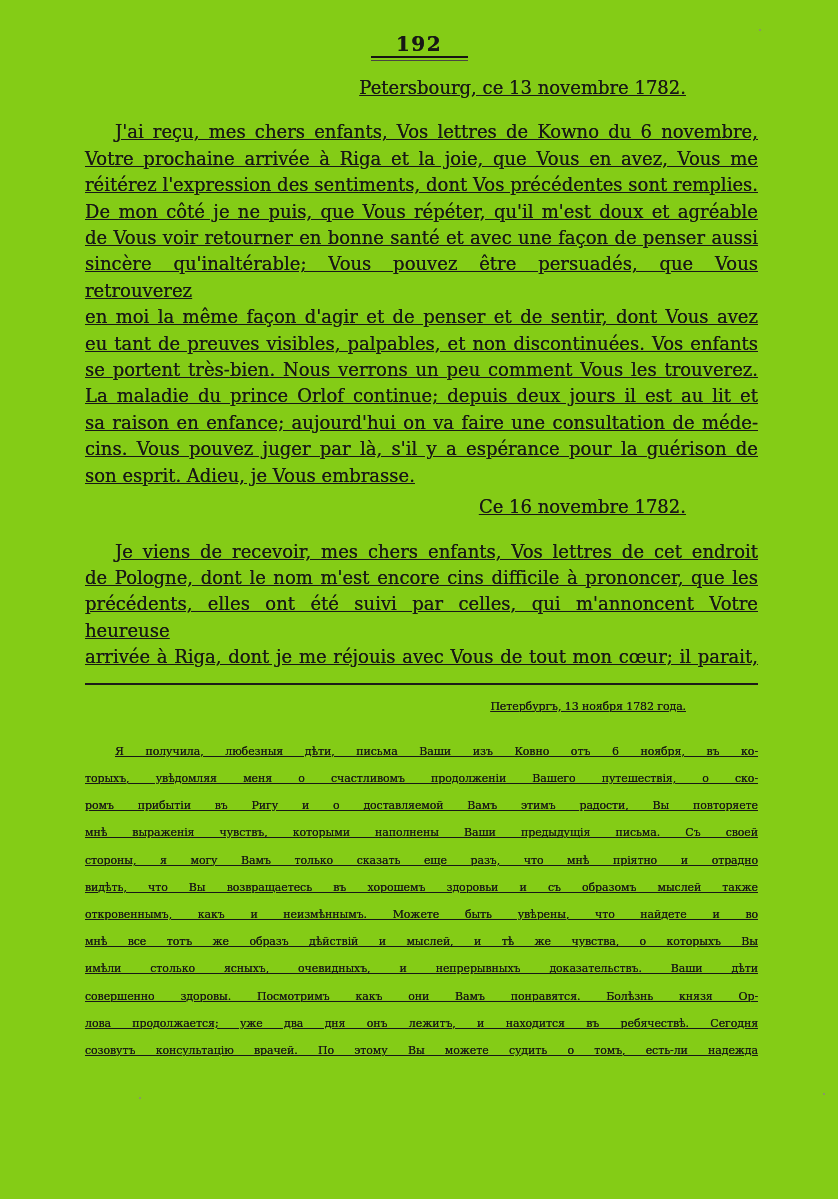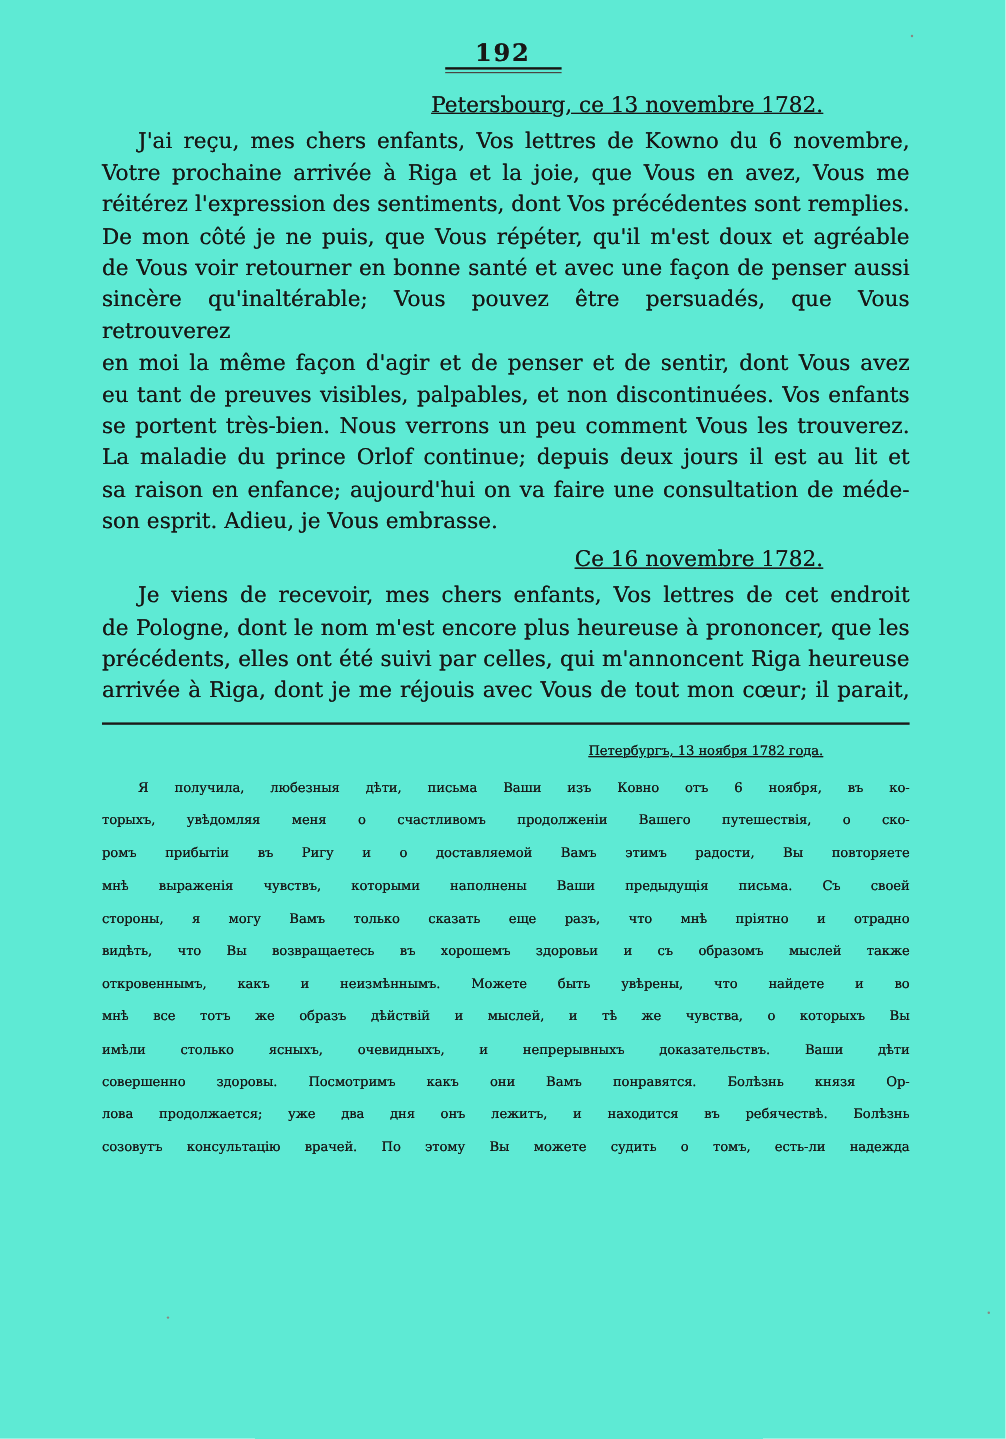--- a/index.html
+++ b/index.html
@@ -4,21 +4,21 @@
 <style>
   html, body {
     margin: 0;
     padding: 0;
     background: #fcfcfb;
   }
   .page {
     position: relative;
     width: 838px;
     height: 1199px;
-    background: #5eead4;
+    background: #84cc16;
     overflow: hidden;
     font-family: "DejaVu Serif", serif;
     color: #181716;
     text-shadow: 0 0 0.35px rgba(20,18,16,0.85);
   }
   .pageno-wrap {
     padding-top: 33px;
     text-align: center;
   }
   .pageno {
@@ -42,21 +42,21 @@
     text-align: right;
     padding-right: 72px;
     white-space: nowrap;
     text-decoration: underline;
   }
   .french { font-size: 18px;   line-height: 26.4px; }
   .russian { font-size: 11px; line-height: 27.2px; letter-spacing: -0.1px; }
   .dl-fr1 { margin-top: 14px; }
   .dl-fr2 { margin-top: 5px; }
   .dl-ru1 { margin-top: 8px; }
-  .para { margin-top: 4px; }
+  .para { margin-top: 18px; text-decoration: underline; }
   .para .tline {
     text-align: justify;
     text-align-last: justify;
   }
   .para .tline.first { padding-left: 30px; }
   .para .tline.final { text-align-last: left; }
   .section-divider {
     margin: 12px 0 6px 0;
     border: none;
     border-top: 2px solid #1d1b19;
@@ -90,46 +90,47 @@
         <div class="tline">Votre prochaine arrivée à Riga et la joie, que Vous en avez, Vous me</div>
         <div class="tline">réitérez l'expression des sentiments, dont Vos précédentes sont remplies.</div>
         <div class="tline">De mon côté je ne puis, que Vous répéter, qu'il m'est doux et agréable</div>
         <div class="tline">de Vous voir retourner en bonne santé et avec une façon de penser aussi</div>
         <div class="tline">sincère qu'inaltérable; Vous pouvez être persuadés, que Vous retrouverez</div>
         <div class="tline">en moi la même façon d'agir et de penser et de sentir, dont Vous avez</div>
         <div class="tline">eu tant de preuves visibles, palpables, et non discontinuées. Vos enfants</div>
         <div class="tline">se portent très-bien. Nous verrons un peu comment Vous les trouverez.</div>
         <div class="tline">La maladie du prince Orlof continue; depuis deux jours il est au lit et</div>
         <div class="tline">sa raison en enfance; aujourd'hui on va faire une consultation de méde-</div>
+        <div class="tline">cins. Vous pouvez juger par là, s'il y a espérance pour la guérison de</div>
         <div class="tline final">son esprit. Adieu, je Vous embrasse.</div>
       </div>
 
     <div class="dateline french dl-fr2">Ce 16 novembre 1782.</div>
     <div class="para french">
         <div class="tline first">Je viens de recevoir, mes chers enfants, Vos lettres de cet endroit</div>
-        <div class="tline">de Pologne, dont le nom m'est encore plus heureuse à prononcer, que les</div>
-        <div class="tline">précédents, elles ont été suivi par celles, qui m'annoncent Riga heureuse</div>
+        <div class="tline">de Pologne, dont le nom m'est encore cins difficile à prononcer, que les</div>
+        <div class="tline">précédents, elles ont été suivi par celles, qui m'annoncent Votre heureuse</div>
         <div class="tline">arrivée à Riga, dont je me réjouis avec Vous de tout mon cœur; il parait,</div>
       </div>
 
     <hr class="section-divider">
 
     <div class="dateline russian dl-ru1">Петербургъ, 13 ноября 1782 года.</div>
     <div class="para russian">
         <div class="tline first">Я получила, любезныя дѣти, письма Ваши изъ Ковно отъ 6 ноября, въ ко-</div>
         <div class="tline">торыхъ, увѣдомляя меня о счастливомъ продолженіи Вашего путешествія, о ско-</div>
         <div class="tline">ромъ прибытіи въ Ригу и о доставляемой Вамъ этимъ радости, Вы повторяете</div>
         <div class="tline">мнѣ выраженія чувствъ, которыми наполнены Ваши предыдущія письма. Съ своей</div>
         <div class="tline">стороны, я могу Вамъ только сказать еще разъ, что мнѣ пріятно и отрадно</div>
         <div class="tline">видѣть, что Вы возвращаетесь въ хорошемъ здоровьи и съ образомъ мыслей также</div>
         <div class="tline">откровеннымъ, какъ и неизмѣннымъ. Можете быть увѣрены, что найдете и во</div>
         <div class="tline">мнѣ все тотъ же образъ дѣйствій и мыслей, и тѣ же чувства, о которыхъ Вы</div>
         <div class="tline">имѣли столько ясныхъ, очевидныхъ, и непрерывныхъ доказательствъ. Ваши дѣти</div>
         <div class="tline">совершенно здоровы. Посмотримъ какъ они Вамъ понравятся. Болѣзнь князя Ор-</div>
-        <div class="tline">лова продолжается; уже два дня онъ лежитъ, и находится въ ребячествѣ. Болѣзнь</div>
+        <div class="tline">лова продолжается; уже два дня онъ лежитъ, и находится въ ребячествѣ. Сегодня</div>
         <div class="tline">созовутъ консультацію врачей. По этому Вы можете судить о томъ, есть-ли надежда</div>
       </div>
 
   </div>
 
   <div class="speck s1"></div>
   <div class="speck s2"></div>
   <div class="speck s3"></div>
 
 </div>

